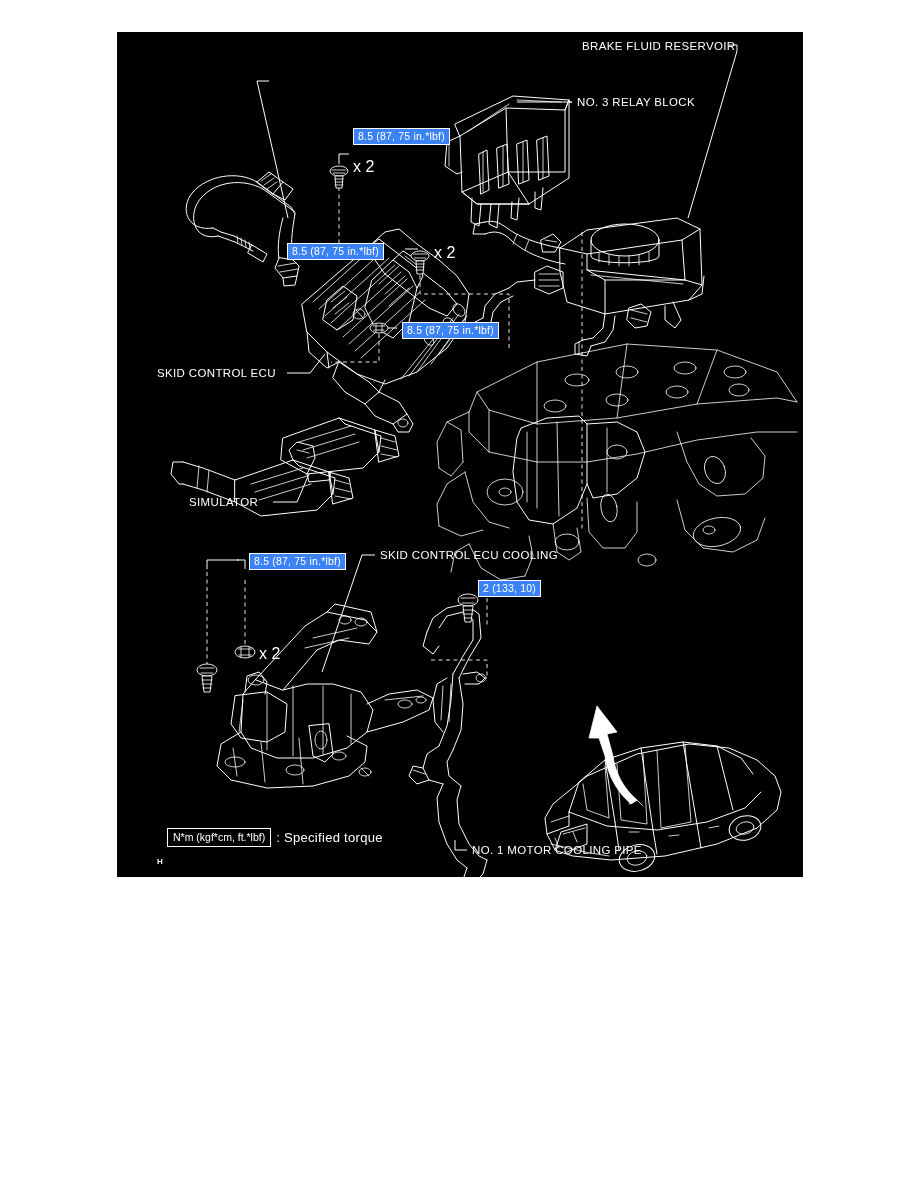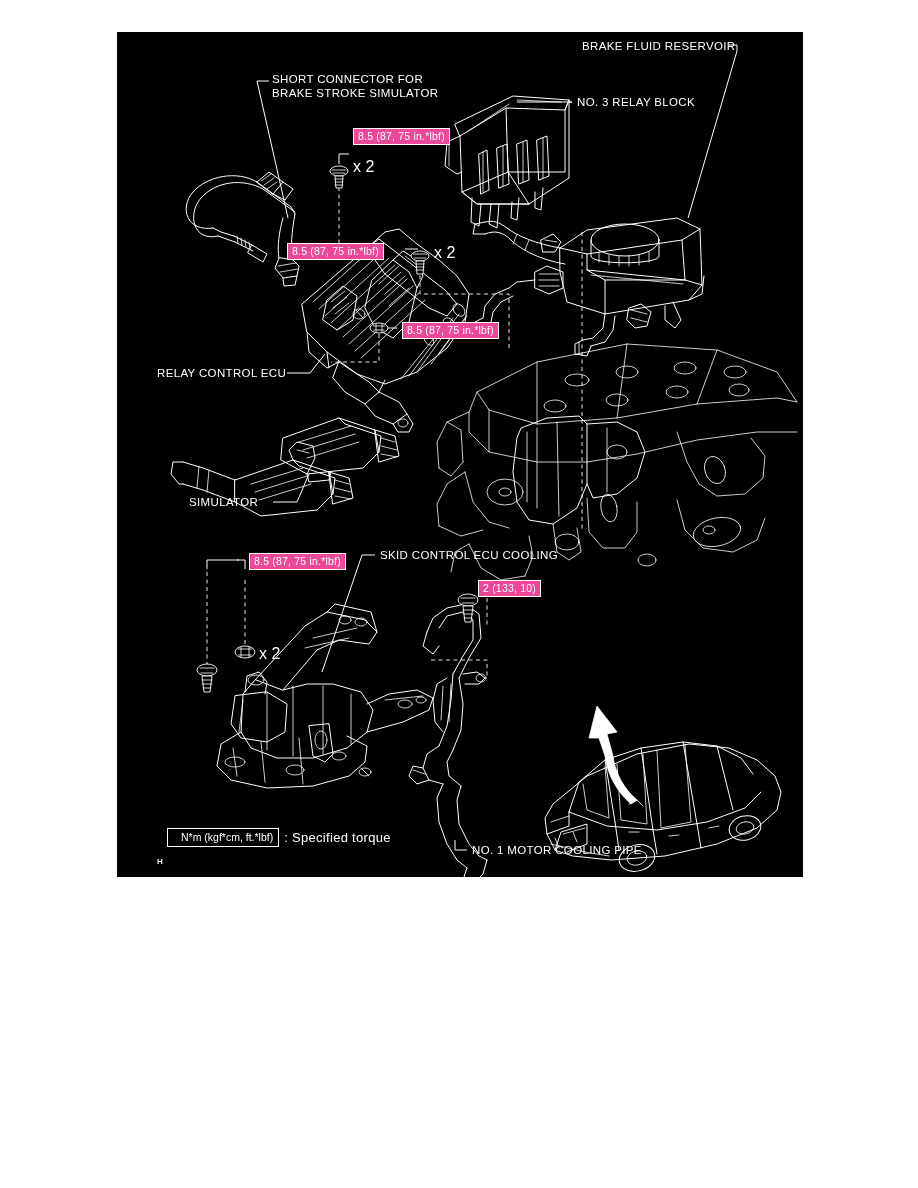--- a/index.html
+++ b/index.html
@@ -47,41 +47,41 @@
   .torque-box {
     position: absolute;
     color: #ffffff;
     font-family: "Liberation Sans", sans-serif;
     font-size: 10.5px;
     letter-spacing: 0.2px;
     white-space: nowrap;
     border: 1px solid #ffffff;
     padding: 1px 4px 2px 4px;
     line-height: 12px;
-    background: #ec4899;
+    background: #3b82f6;
   }
   .multiplier {
     position: absolute;
     color: #ffffff;
     font-size: 16px;
     font-family: "Liberation Sans", sans-serif;
     white-space: nowrap;
   }
   .legend-row {
     position: absolute;
     display: flex;
     align-items: center;
     white-space: nowrap;
   }
   .legend-box {
     border: 1px solid #ffffff;
     color: #ffffff;
     font-size: 10.5px;
     font-family: "Liberation Sans", sans-serif;
-    padding: 2px 5px 3px 13px;
+    padding: 2px 5px 3px 5px;
     line-height: 12px;
   }
   .legend-text {
     color: #ffffff;
     font-size: 13px;
     font-family: "Liberation Sans", sans-serif;
     margin-left: 5px;
     letter-spacing: 0.3px;
   }
   .corner-mark {
@@ -551,27 +551,26 @@
         <path class="ln-thin" d="M438 806 L442 816"></path>
         <path class="ln-thin" d="M456 800 L460 810"></path>
 
         <path class="ln-thin" d="M434 812 L468 820 L492 824"></path>
 
         <path class="ln-thin" d="M512 772 L520 768 L526 774"></path>
       </g>
 
     </svg>
 
-    <div class="lbl two-line" style="left:155px; top:40px;"><span>SHORT CONNECTOR FOR</span><br><span>BRAKE STROKE SIMULATOR</span></div>
 
     <div class="lbl" style="left:441px; top:7px;padding-left:24px;">BRAKE FLUID RESERVOIR</div>
 
     <div class="lbl" style="left:460px; top:63px;">NO. 3 RELAY BLOCK</div>
 
-    <div class="lbl" style="left:40px; top:334px;">RELAY CONTROL ECU</div>
+    <div class="lbl" style="left:40px; top:334px;">SKID CONTROL ECU</div>
 
     <div class="lbl" style="left:72px; top:463px;">SIMULATOR</div>
 
     <div class="lbl" style="left:263px; top:516px;">SKID CONTROL ECU COOLING</div>
 
     <div class="lbl" style="left:355px; top:811px;">NO. 1 MOTOR COOLING PIPE</div>
 
     <div class="torque-box" style="left:236px; top:96px;">8.5 (87, 75 in.*lbf)</div>
     <div class="multiplier" style="left:236px; top:126px;">x 2</div>
 

